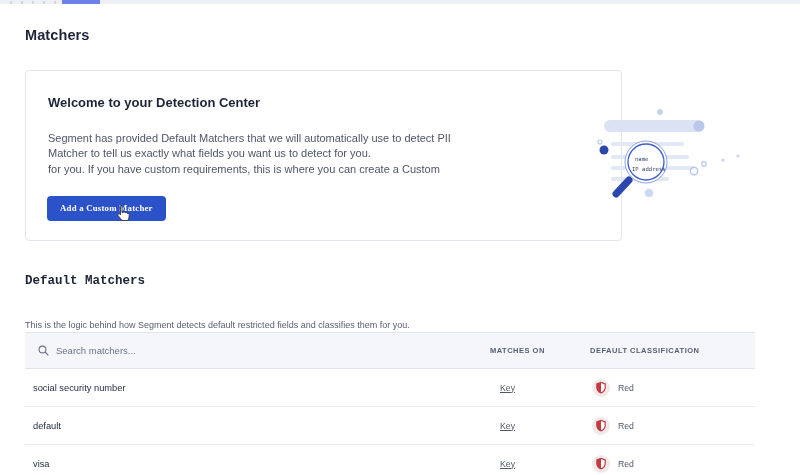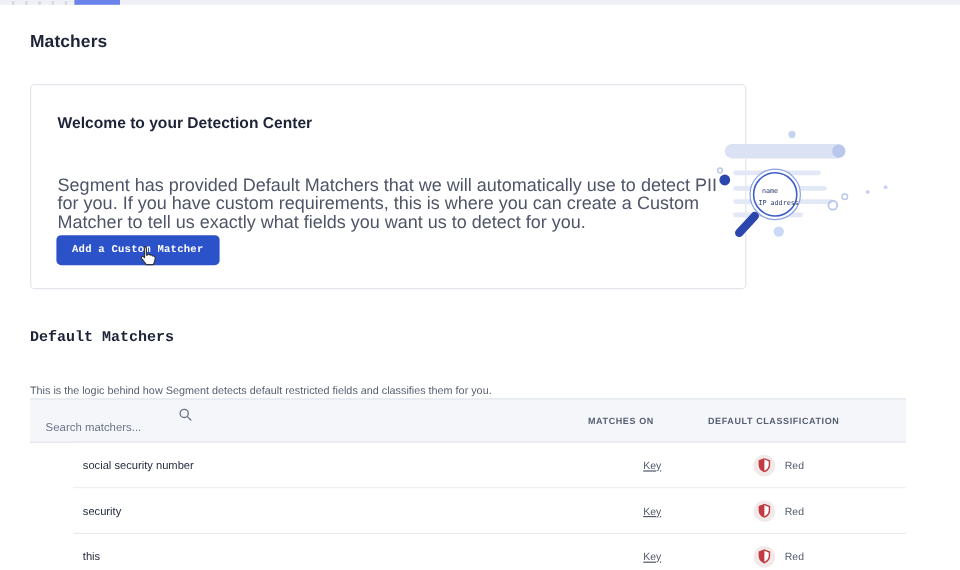--- a/index.html
+++ b/index.html
@@ -18,51 +18,51 @@
   }
   
   .top-strip{position:absolute;left:0;top:0;width:800px;height:4px;background:#eef0f5;}
   .top-strip .notch{position:absolute;top:1px;width:2px;height:3px;background:#d3d7e2;}
   .tab-indicator{position:absolute;left:62px;top:0;width:38px;height:4px;background:var(--tab-indicator);}
   
   .page-title{position:absolute;left:25px;top:27px;font-size:14.5px;font-weight:700;color:#1e2437;letter-spacing:.1px;}
   
   .welcome-card{position:absolute;left:25px;top:70px;width:597px;height:171px;background:#fff;border:1px solid #e2e5eb;border-radius:4px;}
   .wc-heading{position:absolute;left:22px;top:24px;font-size:13px;font-weight:700;color:#1e2437;}
-  .wc-body{position:absolute;left:22px;top:76px;font-size:15px;line-height:15.4px;color:#4f5568;}
+  .wc-body{position:absolute;left:22px;top:60px;font-size:11px;line-height:15.4px;color:#4f5568;}
   .wc-button{
     position:absolute;left:21px;top:125px;height:25px;padding:0 13px;
     background:var(--accent-blue);color:#fff;border:none;border-radius:4px;
-    font-family:Liberation Mono, monospace;font-size:8.8px;font-weight:600;letter-spacing:.2px;
+    font-family:Liberation Serif, serif;font-size:8.8px;font-weight:600;letter-spacing:.2px;
     line-height:25px;cursor:pointer;
   }
   .illustration{position:absolute;left:545px;top:15px;}
   .cursor-pointer{position:absolute;left:114px;top:204px;z-index:5;pointer-events:none;}
   
   .dm-heading{position:absolute;left:25px;top:274px;font-size:12.5px;font-weight:700;color:#1e2437;font-family:Liberation Mono, monospace;}
   .dm-desc{position:absolute;left:25px;top:296px;font-size:9px;color:#5a6072;margin-top:24px;}
   
   .matchers-table{position:absolute;left:25px;top:332px;width:730px;}
   .t-header{
     position:relative;height:37px;background:#f4f6fa;
     border-top:1px solid #e1e4ea;border-bottom:1px solid #e1e4ea;
     display:flex;align-items:center;
   }
-  .search-wrap{display:flex;align-items:center;padding-left:13px;flex-direction:column;}
+  .search-wrap{display:flex;align-items:center;padding-left:13px;}
   .search-icon{display:inline-flex;margin-right:7px;}
   .search-input{
     border:none;background:transparent;outline:none;width:240px;
     font-family:"Liberation Sans",sans-serif;font-size:9.5px;color:#3c4354;
   }
   .search-input::placeholder{color:#6b7386;opacity:1;}
   .th{position:absolute;top:0;height:100%;display:flex;align-items:center;
       font-size:7.5px;font-weight:700;letter-spacing:.5px;color:#565e72;}
   .th-matches{left:465px;}
   .th-class{left:565px;}
-  .t-row{position:relative;height:38px;background:#fff;border-bottom:1px solid #e9ebef;display:flex;align-items:center;margin-left:36px;}
+  .t-row{position:relative;height:38px;background:#fff;border-bottom:1px solid #e9ebef;display:flex;align-items:center;}
   .cell-name{margin-left:8px;font-size:9.3px;color:#272e42;}
   .cell-key{position:absolute;left:475px;font-size:8.7px;color:#50586a;text-decoration:underline;}
   .cell-class{position:absolute;left:567px;display:flex;align-items:center;}
   .shield-circle{width:18px;height:18px;border-radius:50%;background:#f2e9e9;display:flex;align-items:center;justify-content:center;}
   .class-label{margin-left:8px;font-size:8.7px;color:#50586a;}
 </style>
 </head>
 <body>
 
 <div class="top-strip">
@@ -73,22 +73,22 @@
   <span class="notch" style="left:54px"></span>
   <span class="tab-indicator"></span>
 </div>
 
 <h1 class="page-title">Matchers</h1>
 
 <section class="welcome-card">
   <h2 class="wc-heading">Welcome to your Detection Center</h2>
   <div class="wc-body">
     <div>Segment has provided Default Matchers that we will automatically use to detect PII</div>
+    <div>Matcher to tell us exactly what fields you want us to detect for you.</div>
     <div>for you. If you have custom requirements, this is where you can create a Custom</div>
-    <div>Matcher to tell us exactly what fields you want us to detect for you.</div>
   </div>
   <button class="wc-button">Add a Custom Matcher</button>
 
   <svg class="illustration" width="190" height="130" viewBox="0 0 190 130">
 
     <rect x="33" y="34" width="100" height="12" rx="6" fill="#dae2f4"></rect>
     <circle cx="128" cy="40" r="5.5" fill="#b9c7ec"></circle>
     <circle cx="89" cy="26" r="3" fill="#c6d4f2"></circle>
 
     <rect x="40" y="56" width="73" height="4" rx="2" fill="#e2e8f6"></rect>
@@ -143,35 +143,35 @@
         <svg width="12" height="13" viewBox="0 0 12 13">
           <path d="M6 .8 L10.8 2.6 V6.4 C10.8 9.4 8.7 11.5 6 12.5 C3.3 11.5 1.2 9.4 1.2 6.4 V2.6 Z" style="fill:var(--classification-red,#c23b43)"></path>
           <path d="M6 2 L9.6 3.4 V6.4 C9.6 8.6 8 10.3 6 11.2 Z" fill="#ffffff"></path>
         </svg>
       </span>
       <span class="class-label">Red</span>
     </span>
   </div>
 
   <div class="t-row">
-    <span class="cell-name">security</span>
+    <span class="cell-name">default</span>
     <span class="cell-key">Key</span>
     <span class="cell-class">
       <span class="shield-circle">
         <svg width="12" height="13" viewBox="0 0 12 13">
           <path d="M6 .8 L10.8 2.6 V6.4 C10.8 9.4 8.7 11.5 6 12.5 C3.3 11.5 1.2 9.4 1.2 6.4 V2.6 Z" style="fill:var(--classification-red,#c23b43)"></path>
           <path d="M6 2 L9.6 3.4 V6.4 C9.6 8.6 8 10.3 6 11.2 Z" fill="#ffffff"></path>
         </svg>
       </span>
       <span class="class-label">Red</span>
     </span>
   </div>
 
   <div class="t-row">
-    <span class="cell-name">this</span>
+    <span class="cell-name">visa</span>
     <span class="cell-key">Key</span>
     <span class="cell-class">
       <span class="shield-circle">
         <svg width="12" height="13" viewBox="0 0 12 13">
           <path d="M6 .8 L10.8 2.6 V6.4 C10.8 9.4 8.7 11.5 6 12.5 C3.3 11.5 1.2 9.4 1.2 6.4 V2.6 Z" style="fill:var(--classification-red,#c23b43)"></path>
           <path d="M6 2 L9.6 3.4 V6.4 C9.6 8.6 8 10.3 6 11.2 Z" fill="#ffffff"></path>
         </svg>
       </span>
       <span class="class-label">Red</span>
     </span>

